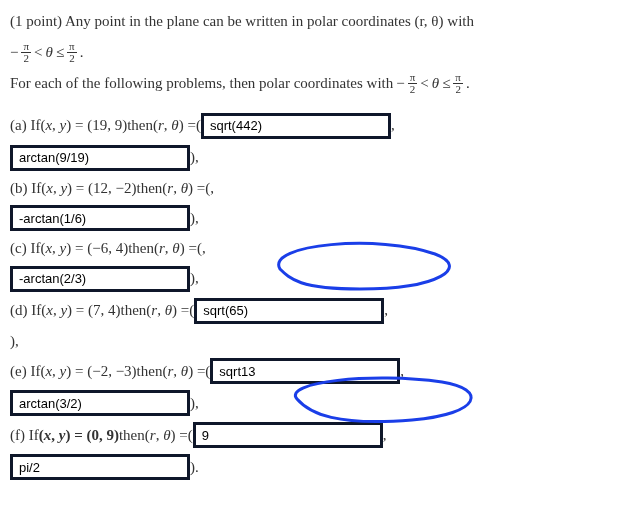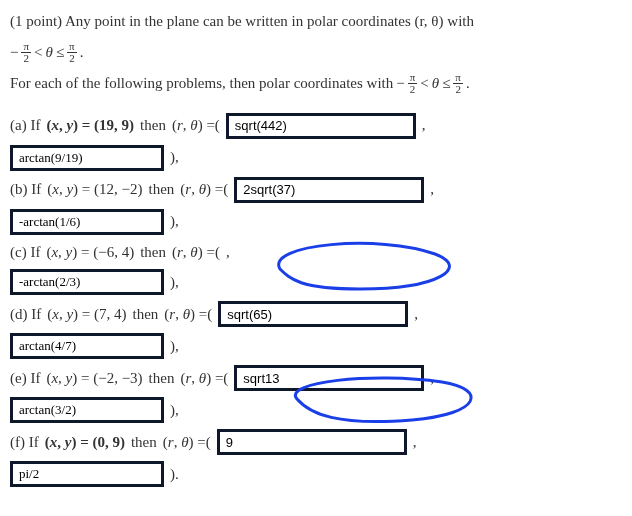--- a/index.html
+++ b/index.html
@@ -12,21 +12,21 @@
     box-sizing: border-box;
     line-height: 1.5;
     position: relative;
   }
   .prompt-line { margin: 2px 0 8px 0; }
   .range-line { margin: 4px 0 18px 0; }
   .part-row {
     display: flex;
     align-items: center;
     flex-wrap: wrap;
-    gap: 4px 6px;
+    gap: 4px 0;
     margin: 6px 0;
   }
   .math { font-style: italic; }
   .frac {
     display: inline-flex;
     flex-direction: column;
     align-items: center;
     font-size: 11px;
     line-height: 1;
     vertical-align: middle;
@@ -36,21 +36,21 @@
   .frac .den { padding: 0 2px; }
   input.ans {
     font-family: Arial, sans-serif;
     font-size: 13px;
     padding: 4px 6px;
     border: 3px solid #0f172a;
     height: 26px;
     box-sizing: border-box;
     width: 190px;
   }
-  input.ans.short { width: 154px; font-family: Liberation Serif, serif; }
+  input.ans.short { width: 180px; }
   .close-paren { font-family: "Times New Roman", serif; }
   .annot {
     position: absolute;
     pointer-events: none;
   }
   .annot svg { overflow: visible; }
 </style>
 </head>
 <body>
 
@@ -89,36 +89,35 @@
   <span class="frac">
     <span class="num">π</span>
     <span class="den">2</span>
   </span>
   <span>.</span>
 </div>
 
 <div id="parts-container">
     <div class="part-row">
       <span>(a) If</span>
-      <span style="font-weight: bold; text-align: right;"><span style="font-style:normal;">(<span class="math">x</span>, <span class="math">y</span>) = (19, 9)</span></span>
+      <span style="font-weight: normal; text-align: right;"><span style="font-style:normal;">(<span class="math">x</span>, <span class="math">y</span>) = (19, 9)</span></span>
       <span>then</span>
       <span>(<span class="math">r</span>, <span class="math">θ</span>) =(</span>
       <input class="ans" value="sqrt(442)" style="">
       <span>,</span>
     </div>
     <div class="part-row">
       <input class="ans short" value="arctan(9/19)" style="">
       <span class="close-paren">),</span>
     </div>
     <div class="part-row">
       <span>(b) If</span>
       <span style="font-weight: normal;"><span style="font-style:normal;">(<span class="math">x</span>, <span class="math">y</span>) = (12, −2)</span></span>
       <span>then</span>
       <span>(<span class="math">r</span>, <span class="math">θ</span>) =(</span>
-      <input class="ans" value="2sqrt(37)" style="">
       <span>,</span>
     </div>
     <div class="part-row">
       <input class="ans short" value="-arctan(1/6)" style="">
       <span class="close-paren">),</span>
     </div>
     <div class="part-row">
       <span>(c) If</span>
       <span style="font-weight: normal;"><span style="font-style:normal;margin-top:25px;">(<span class="math">x</span>, <span class="math">y</span>) = (−6, 4)</span></span>
       <span>then</span>
@@ -131,21 +130,20 @@
     </div>
     <div class="part-row">
       <span>(d) If</span>
       <span style="font-weight: normal;"><span style="font-style:normal;">(<span class="math">x</span>, <span class="math">y</span>) = (7, 4)</span></span>
       <span>then</span>
       <span>(<span class="math">r</span>, <span class="math">θ</span>) =(</span>
       <input class="ans" value="sqrt(65)" style="">
       <span>,</span>
     </div>
     <div class="part-row">
-      <input class="ans short" value="arctan(4/7)" style="">
       <span class="close-paren">),</span>
     </div>
     <div class="part-row">
       <span>(e) If</span>
       <span style="font-weight: normal;"><span style="font-style:normal;">(<span class="math">x</span>, <span class="math">y</span>) = (−2, −3)</span></span>
       <span>then</span>
       <span>(<span class="math">r</span>, <span class="math">θ</span>) =(</span>
       <input class="ans" value="sqrt13" style="">
       <span>,</span>
     </div>

